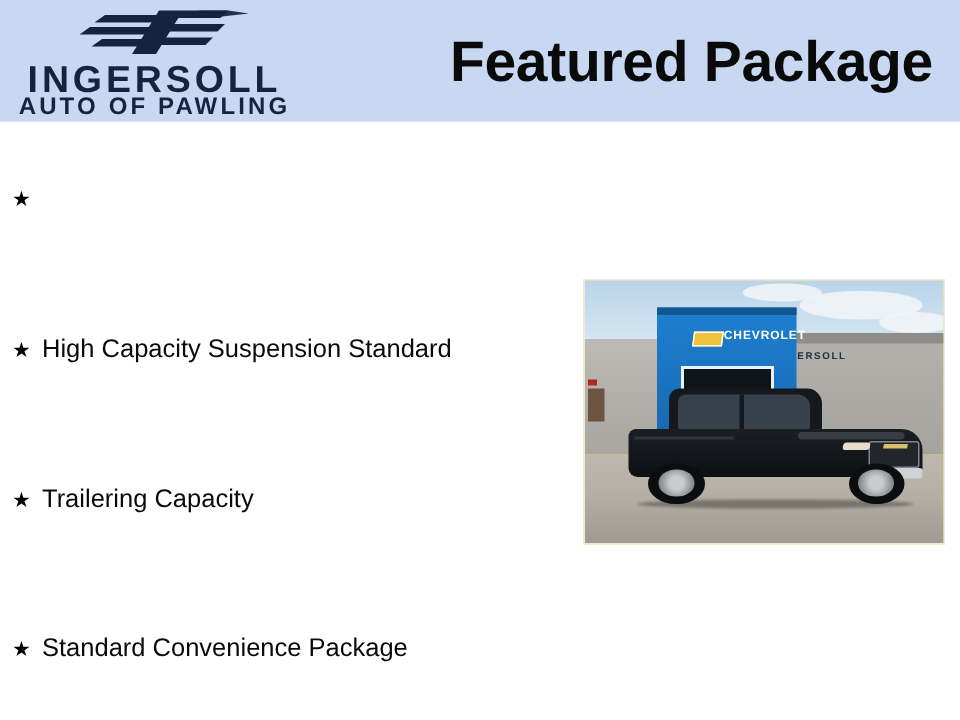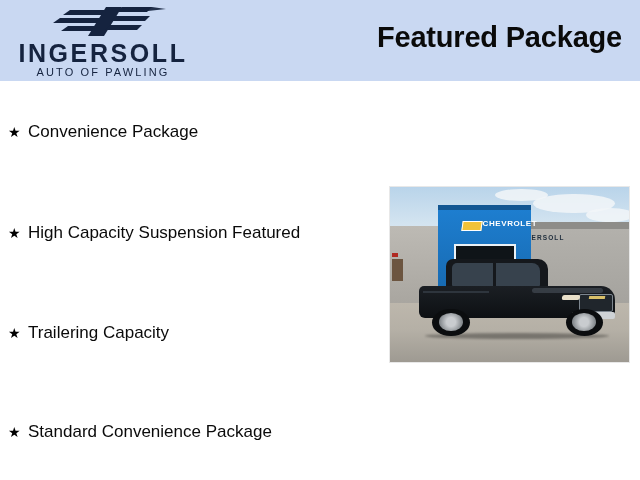--- a/index.html
+++ b/index.html
@@ -56,32 +56,32 @@
     color: #15233f;
     line-height: 26px;
     white-space: nowrap;
   }
   .brand-tagline {
     position: absolute;
     left: 6px;
     top: 64px;
     width: 194px;
     text-align: center;
-    font-size: 11px;
-    font-weight: 400;
+    font-size: 16px;
+    font-weight: 700;
     letter-spacing: 2.1px;
     color: #15233f;
     line-height: 12px;
     white-space: nowrap;
   }
   .header-title {
     position: absolute;
     right: 18px;
     top: 21px;
-    font-size: 29px;
+    font-size: 38px;
     font-weight: 700;
     color: #0a0a0a;
     letter-spacing: -0.2px;
     white-space: nowrap;
     margin-left: 24px;
   }
 
   
   .bullet-list {
     position: absolute;
@@ -336,26 +336,25 @@
       <div class="brand-tagline">AUTO OF PAWLING</div>
     </div>
 
     <div class="header-title">Featured Package</div>
   </div>
 
   <div class="bullet-list">
 
     <div class="bullet-item i0">
       <span class="star">★</span>
-      <span class="bullet-label">Convenience Package</span>
     </div>
 
     <div class="bullet-item i1">
       <span class="star">★</span>
-      <span class="bullet-label">High Capacity Suspension Featured</span>
+      <span class="bullet-label">High Capacity Suspension Standard</span>
     </div>
 
     <div class="bullet-item i2">
       <span class="star">★</span>
       <span class="bullet-label">Trailering Capacity</span>
     </div>
 
     <div class="bullet-item i3">
       <span class="star">★</span>
       <span class="bullet-label">Standard Convenience Package</span>

